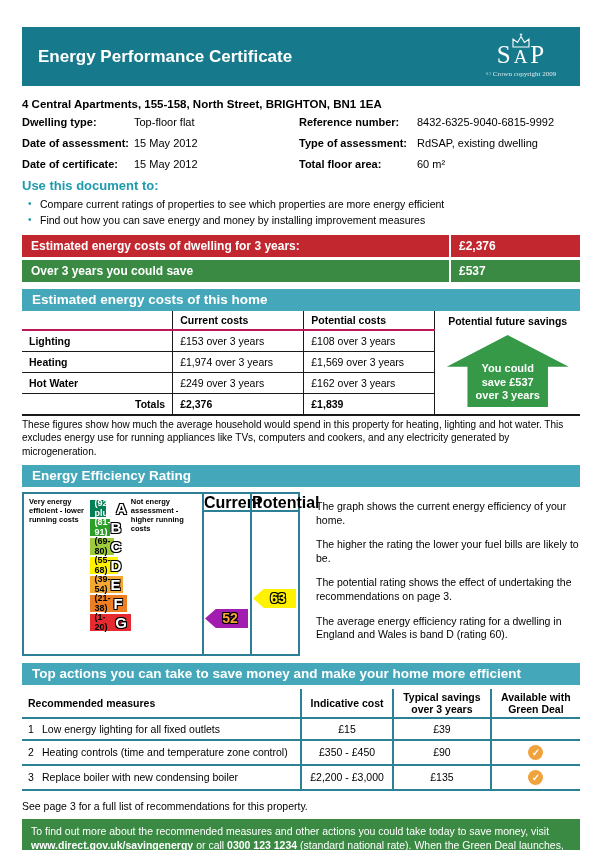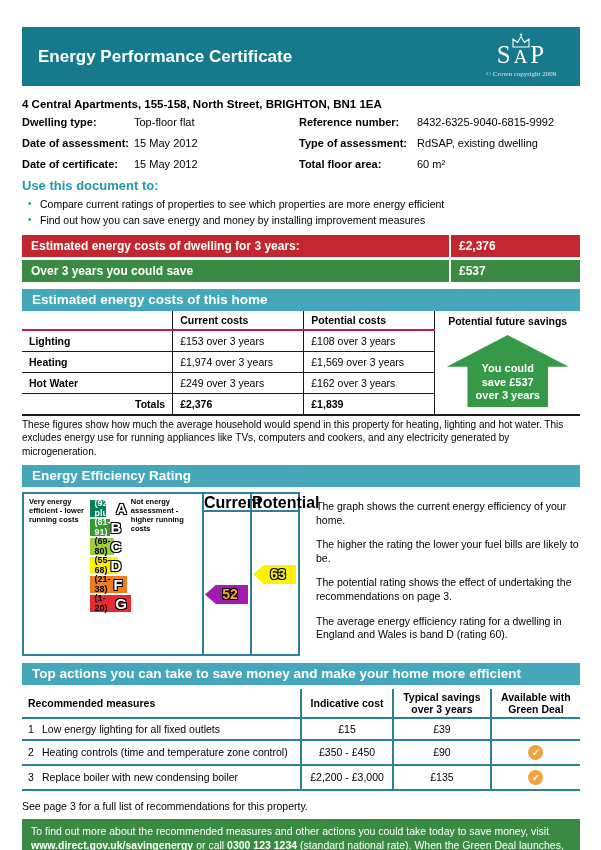--- a/index.html
+++ b/index.html
@@ -62,21 +62,21 @@
     text-shadow: -1px -1px 0 #000, 1px -1px 0 #000, -1px 1px 0 #000, 1px 1px 0 #000; }
   .band-a { background: #008054; color: #fff; } .band-b { background: #2c9f29; color: #fff; }
   .band-c { background: #9dcb3c; } .band-d { background: #fef102; }
   .band-e { background: #f5a733; } .band-f { background: #ee7e23; }
   .band-g { background: #e52b30; }
   .num-col { width: 48px; border-left: 2px solid #2c7f96; display: flex; flex-direction: column; }
   .num-hdr { height: 18px; line-height: 18px; border-bottom: 2px solid #2c7f96; text-align: center; font-weight: bold; font-size: 16px; }
   .num-body { flex: 1; position: relative; }
   .pointer { position: absolute; right: 2px; width: 43px; height: 19px; display: flex; align-items: center; justify-content: center; padding-left: 7px; font-size: 14px; font-weight: bold;
     clip-path: polygon(0 50%, 25% 0, 100% 0, 100% 100%, 25% 100%);
-    text-shadow: -1px -1px 0 #000, 1px -1px 0 #000, -1px 1px 0 #000, 1px 1px 0 #000; }
+    text-shadow: -1px -1px 0 #000, 1px -1px 0 #000, -1px 1px 0 #000, 1px 1px 0 #000; margin-top: 24px; }
   .pointer-current { background: #a21caf; color: #f5a733; top: 73px; }
   .pointer-potential { background: #fef102; color: #fef102; top: 53px; }
   .rating-text { flex: 1; padding-left: 16px; padding-top: 8px; }
   .rating-text p { font-size: 10.5px; line-height: 1.3; margin-bottom: 11px; }
 
   
   table.actions { width: 100%; border-collapse: collapse; font-size: 10.5px; table-layout: fixed; margin-top: 4px; }
   table.actions th { font-weight: bold; padding: 2px 6px; border-bottom: 2px solid #2c8295; vertical-align: middle; }
   table.actions td { padding: 4px 6px; border-bottom: 2px solid #2c8295; }
   .tl { text-align: left; } .tc { text-align: center; }
@@ -202,20 +202,24 @@
               <span class="letter">B</span>
             </div>
           <div class="band band-c" style="width:60%">
               <span>(69-80)</span>
               <span class="letter">C</span>
             </div>
           <div class="band band-d" style="width:70%">
               <span>(55-68)</span>
               <span class="letter">D</span>
             </div>
+          <div class="band band-e" style="width:80%">
+              <span>(39-54)</span>
+              <span class="letter">E</span>
+            </div>
           <div class="band band-f" style="width:90%">
               <span>(21-38)</span>
               <span class="letter">F</span>
             </div>
           <div class="band band-g" style="width:100%">
               <span>(1-20)</span>
               <span class="letter">G</span>
             </div>
         </div>
         <div class="chart-bottom-label">Not energy assessment - higher running costs</div>

